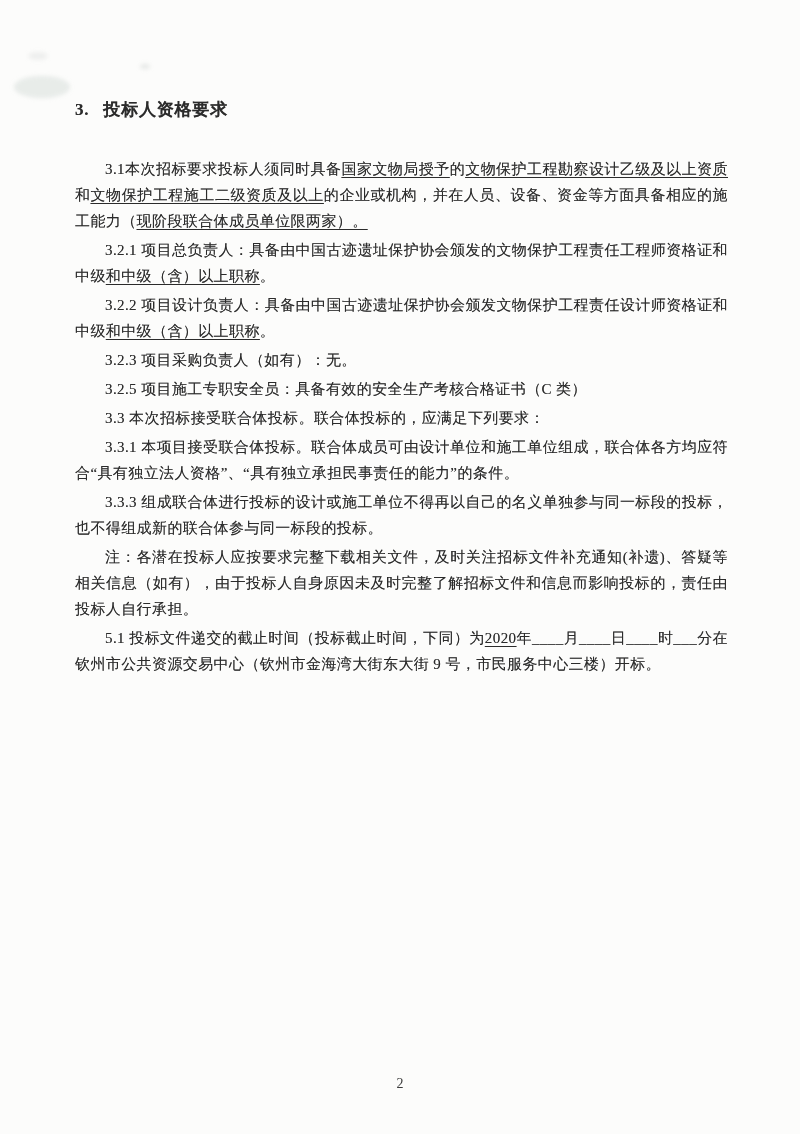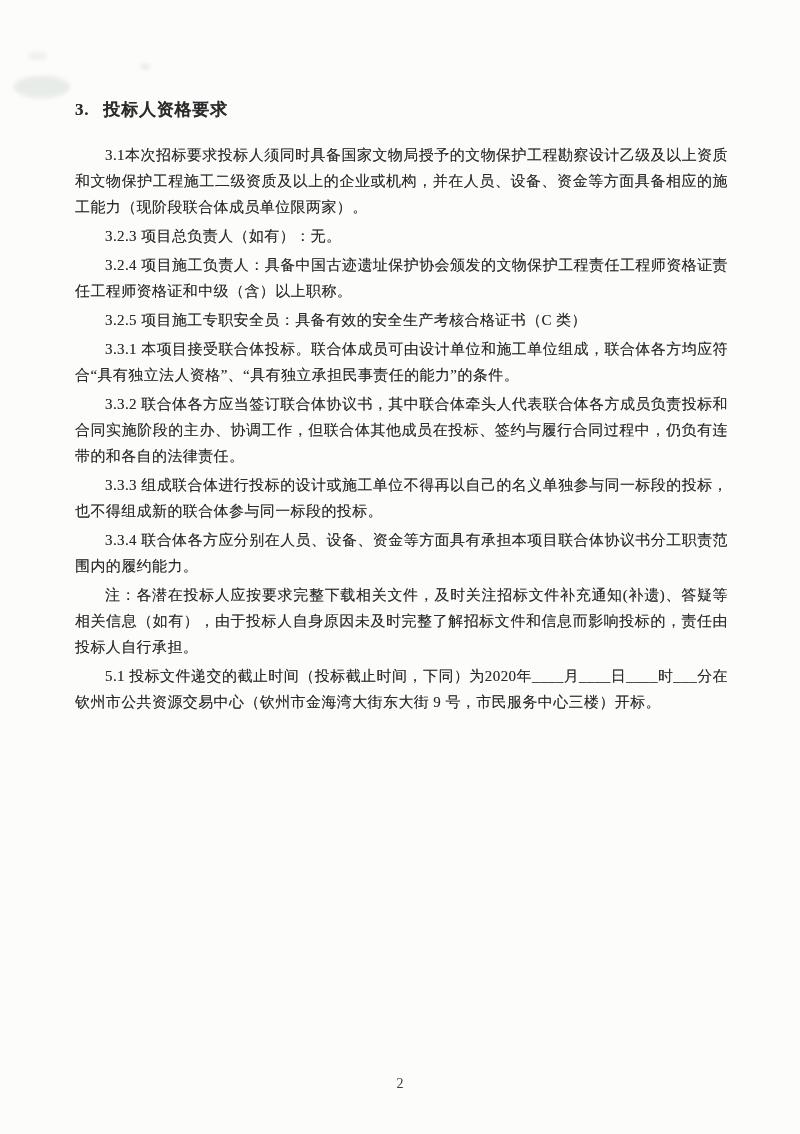--- a/index.html
+++ b/index.html
@@ -31,23 +31,24 @@
     text-shadow:0 0 0.4px rgba(20,20,20,0.45);
   }
   .content h2{
     font-size:17px;
     font-weight:bold;
     margin:12px 0 10px 0;
     letter-spacing:0.8px;
     line-height:24px;
     text-shadow:0 0 0.5px rgba(20,20,20,0.5);
   }
-  .content h2:first-child{margin-top:0;margin-bottom:20px;}
+  .content h2:first-child{margin-top:0;margin-bottom:34px;}
   .content h2 .num{margin-right:14px;}
   .u{
+    text-decoration:underline;
     text-decoration-thickness:1px;
     text-underline-offset:3px;
   }
   .pagenum{
     position:absolute;
     bottom:42px;
     left:0;
     width:100%;
     text-align:center;
     font-size:14px;
@@ -67,25 +68,25 @@
 <body>
 
 <div class="page" style="background: rgb(252, 252, 251); color: rgb(43, 43, 43);">
   <div class="artifact a1"></div>
   <div class="artifact a2"></div>
   <div class="artifact a3"></div>
 
   <div class="content">
       <h2><span class="num">3.</span><span>投标人资格要求</span></h2>
       <p><span>3.1本次招标要求投标人须同时具备</span><span class="u">国家文物局授予</span><span>的</span><span class="u">文物保护工程勘察设计乙级及以上资质</span><span>和</span><span class="u">文物保护工程施工二级资质及以上</span><span>的企业或机构，并在人员、设备、资金等方面具备相应的施工能力（</span><span class="u">现阶段联合体成员单位限两家）。</span></p>
-      <p><span>3.2.3 项目总负责人（如有）：无。</span></p>
-      <p><span>3.2.4 项目施工负责人：具备中国古迹遗址保护协会颁发的文物保护工程责任工程师资格证责任工程师资格证</span><span class="u">和中级（含）以上职称</span><span>。</span></p>
+      <p><span>3.2.1 项目总负责人：具备由中国古迹遗址保护协会颁发的文物保护工程责任工程师资格证和中级</span><span class="u">和中级（含）以上职称</span><span>。</span></p>
+      <p><span>3.2.2 项目设计负责人：具备由中国古迹遗址保护协会颁发文物保护工程责任设计师资格证和中级</span><span class="u">和中级（含）以上职称</span><span>。</span></p>
+      <p><span>3.2.3 项目采购负责人（如有）：无。</span></p>
       <p><span>3.2.5 项目施工专职安全员：具备有效的安全生产考核合格证书（C 类）</span></p>
+      <p><span>3.3 本次招标接受联合体投标。联合体投标的，应满足下列要求：</span></p>
       <p><span>3.3.1 本项目接受联合体投标。联合体成员可由设计单位和施工单位组成，联合体各方均应符合“具有独立法人资格”、“具有独立承担民事责任的能力”的条件。</span></p>
-      <p><span>3.3.2 联合体各方应当签订联合体协议书，其中联合体牵头人代表联合体各方成员负责投标和合同实施阶段的主办、协调工作，但联合体其他成员在投标、签约与履行合同过程中，仍负有连带的和各自的法律责任。</span></p>
       <p><span>3.3.3 组成联合体进行投标的设计或施工单位不得再以自己的名义单独参与同一标段的投标，也不得组成新的联合体参与同一标段的投标。</span></p>
-      <p><span>3.3.4 联合体各方应分别在人员、设备、资金等方面具有承担本项目联合体协议书分工职责范围内的履约能力。</span></p>
       <p><span>注：各潜在投标人应按要求完整下载相关文件，及时关注招标文件补充通知(补遗)、答疑等相关信息（如有），由于投标人自身原因未及时完整了解招标文件和信息而影响投标的，责任由投标人自行承担。</span></p>
       <p><span>5.1 投标文件递交的截止时间（投标截止时间，下同）为</span><span class="u">2020</span><span>年____月____日____时___分在钦州市公共资源交易中心（钦州市金海湾大街东大街 9 号，市民服务中心三楼）开标。</span></p>
     </div>
 
   <div class="pagenum">2</div>
 </div>
 
 </body></html>

